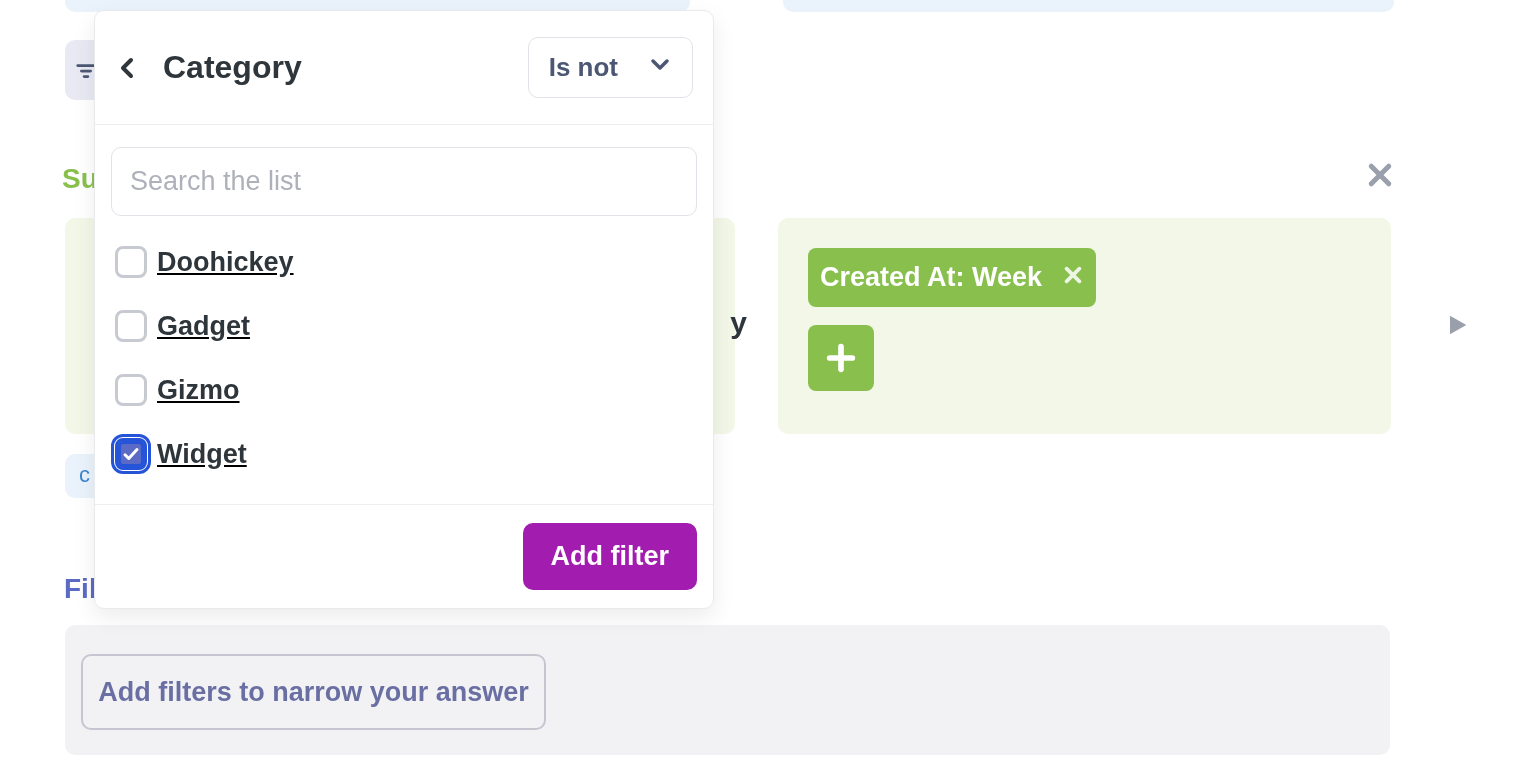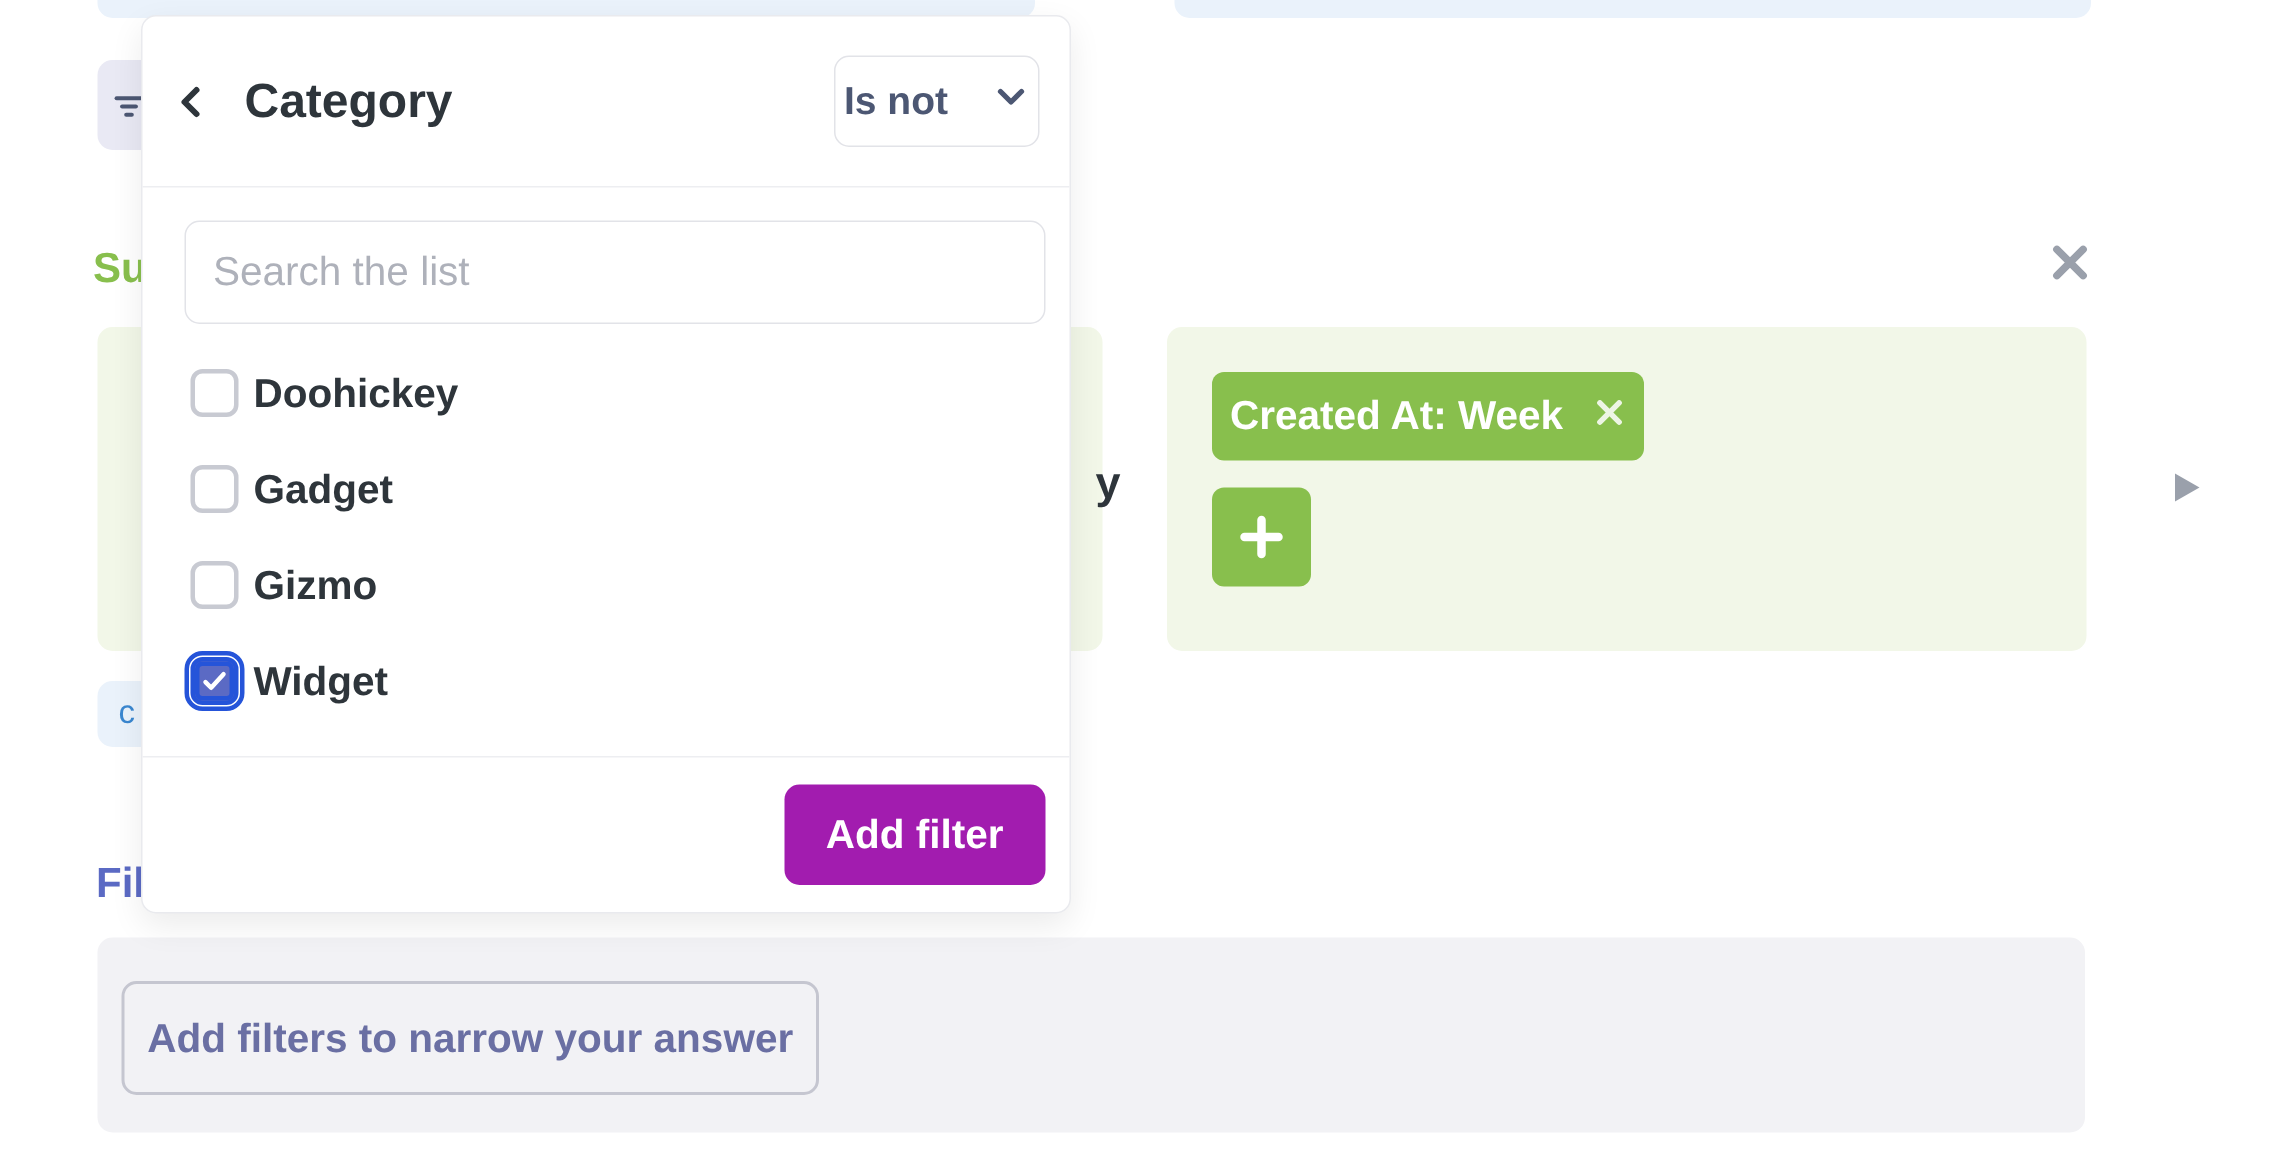--- a/index.html
+++ b/index.html
@@ -185,27 +185,27 @@
     color:#2e353b; cursor:pointer;
     display:flex; align-items:center; justify-content:center;
     width:34px; height:34px;
   }
   .pop-title {
     font-size: 32px; font-weight: 800; color:#2e353b;
   }
   .op-select {
     display:flex; align-items:center; gap:30px;
     border:1px solid #e2e3e8; border-radius:10px;
-    padding: 14px 6px;
+    padding: 14px 20px;
     font-size: 26px; font-weight: 700; color:#4c5773;
     cursor:pointer;
   }
   .op-select .chev { color:#4c5773; }
 
-  .pop-body { padding: 22px 16px 8px 28px; }
+  .pop-body { padding: 22px 16px 8px 16px; text-decoration: underline; }
   .search-box {
     width: 100%;
     border: 1px solid #e2e3e8;
     border-radius: 10px;
     font-size: 27px;
     color: #2e353b;
     padding: 18px 18px;
     outline: none;
   }
   .search-box::placeholder { color:#aeb1ba; }

